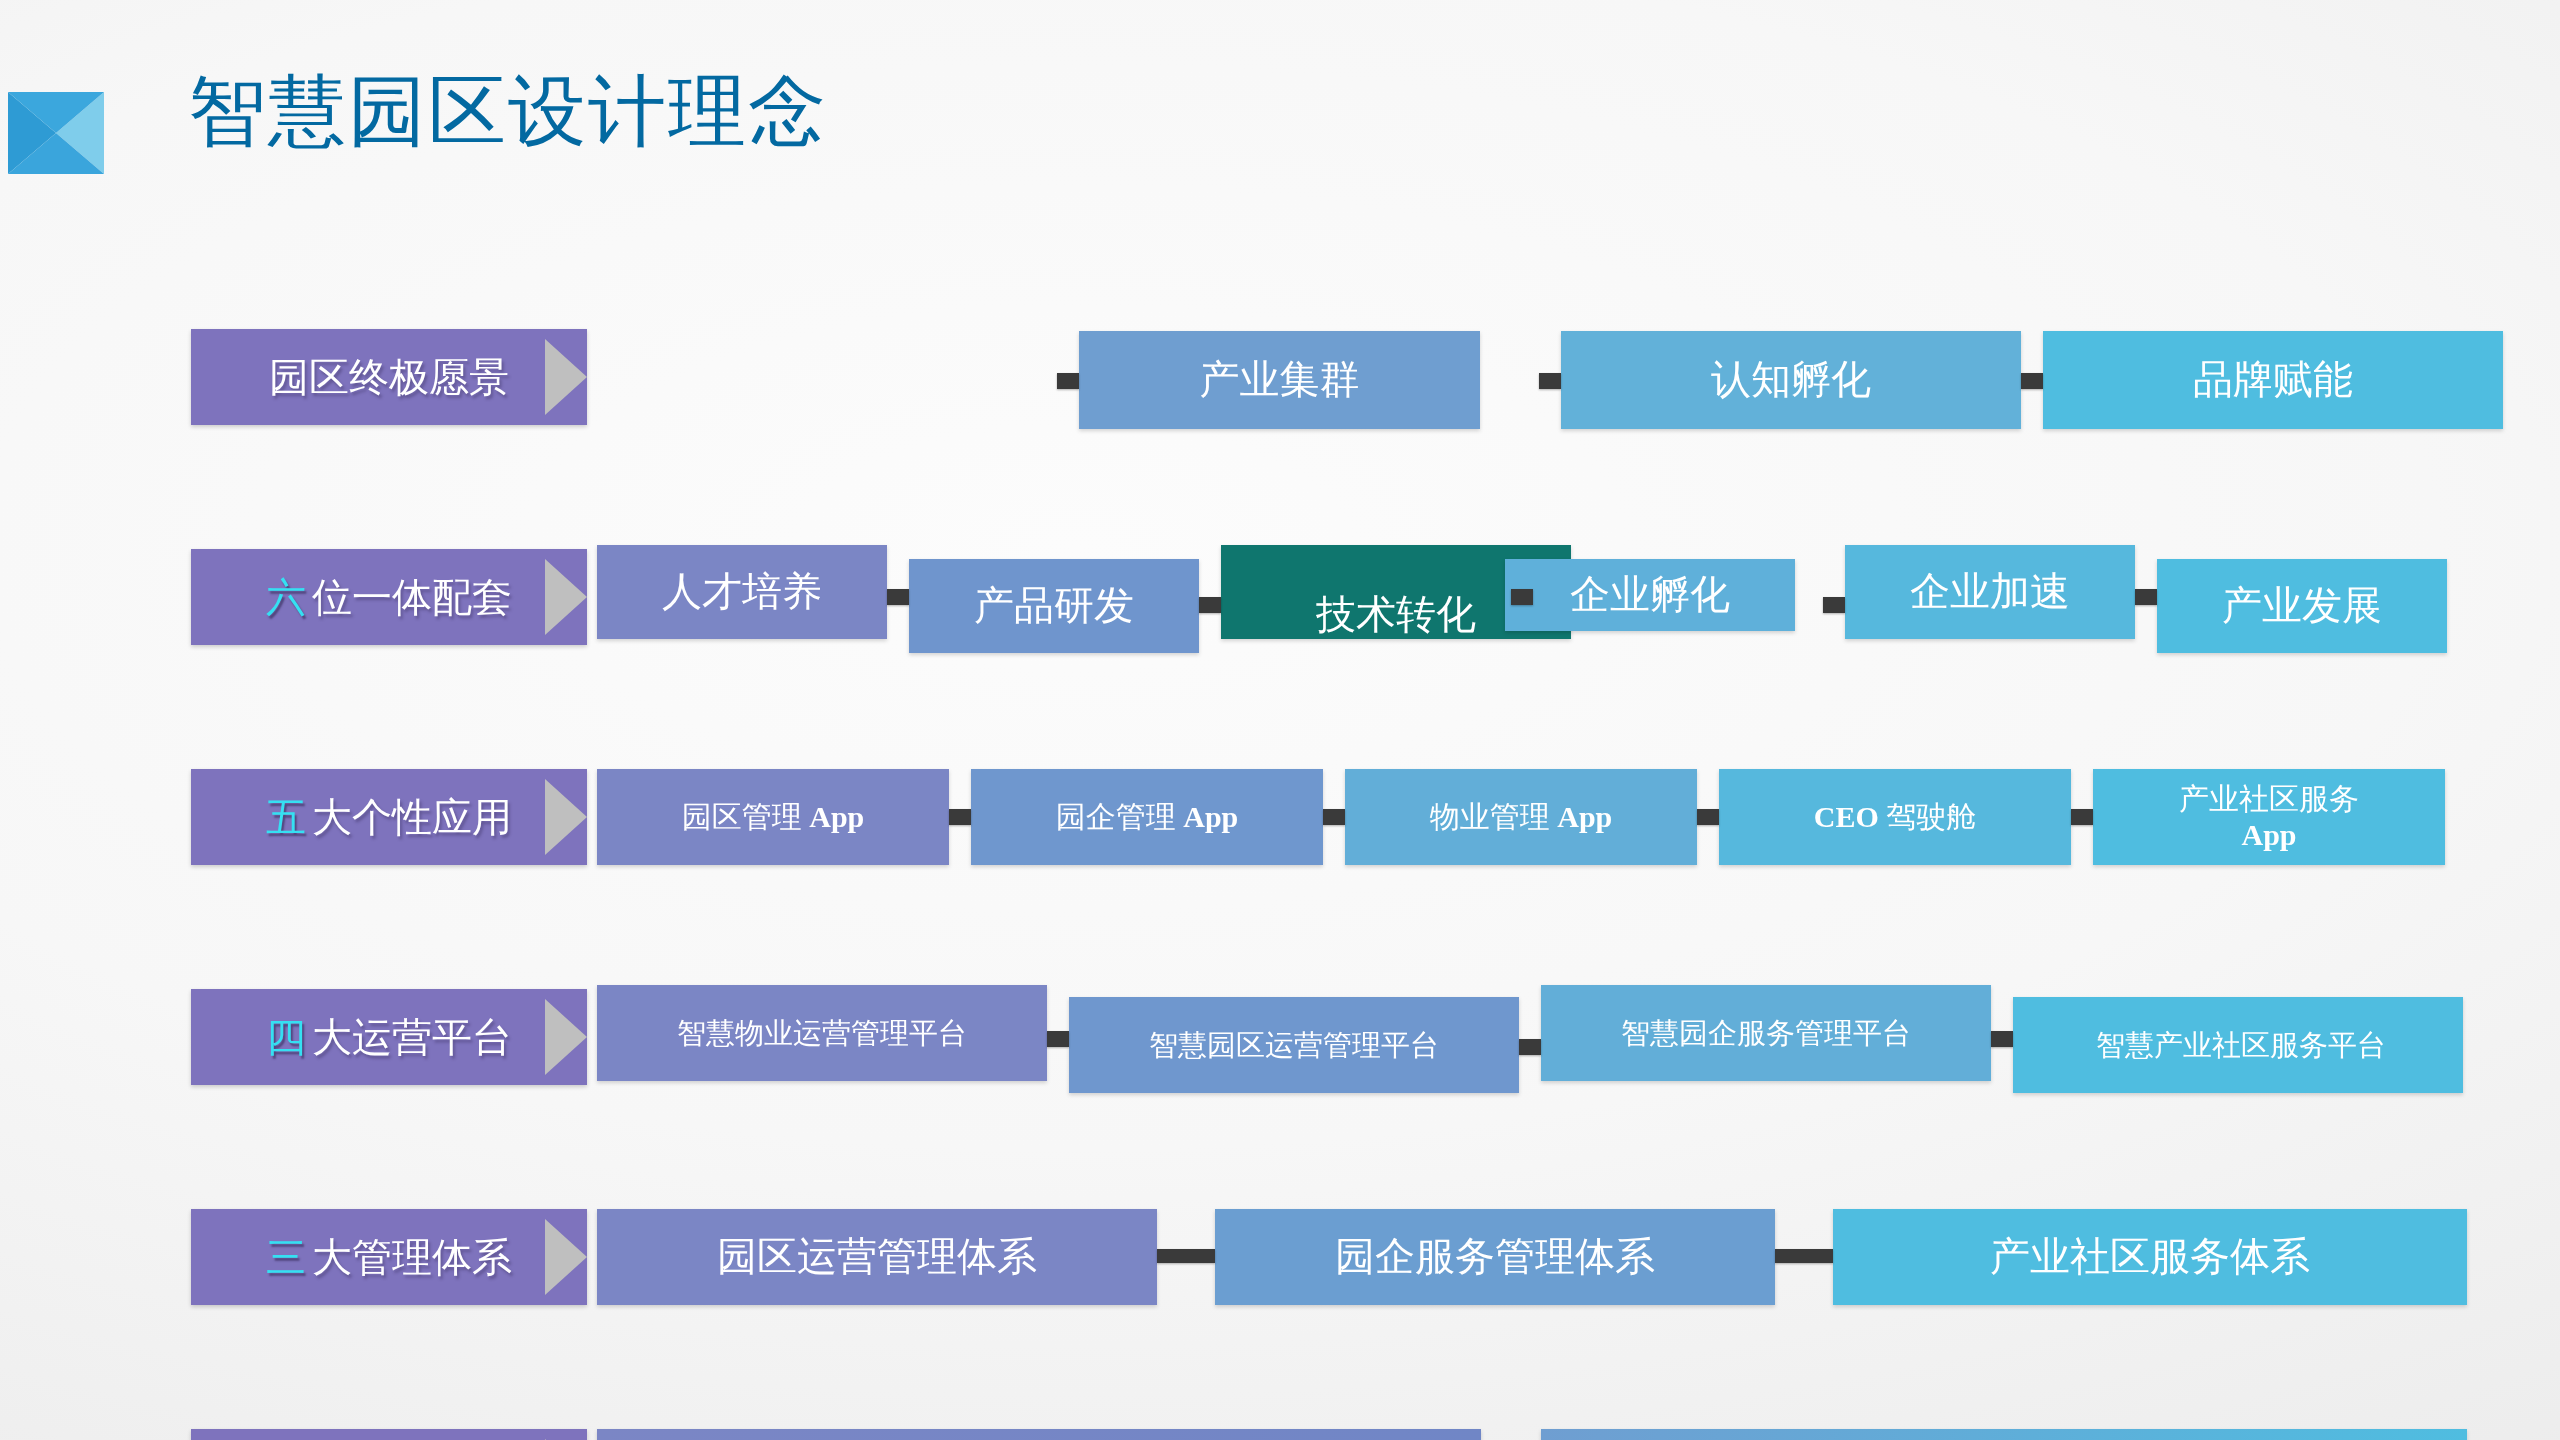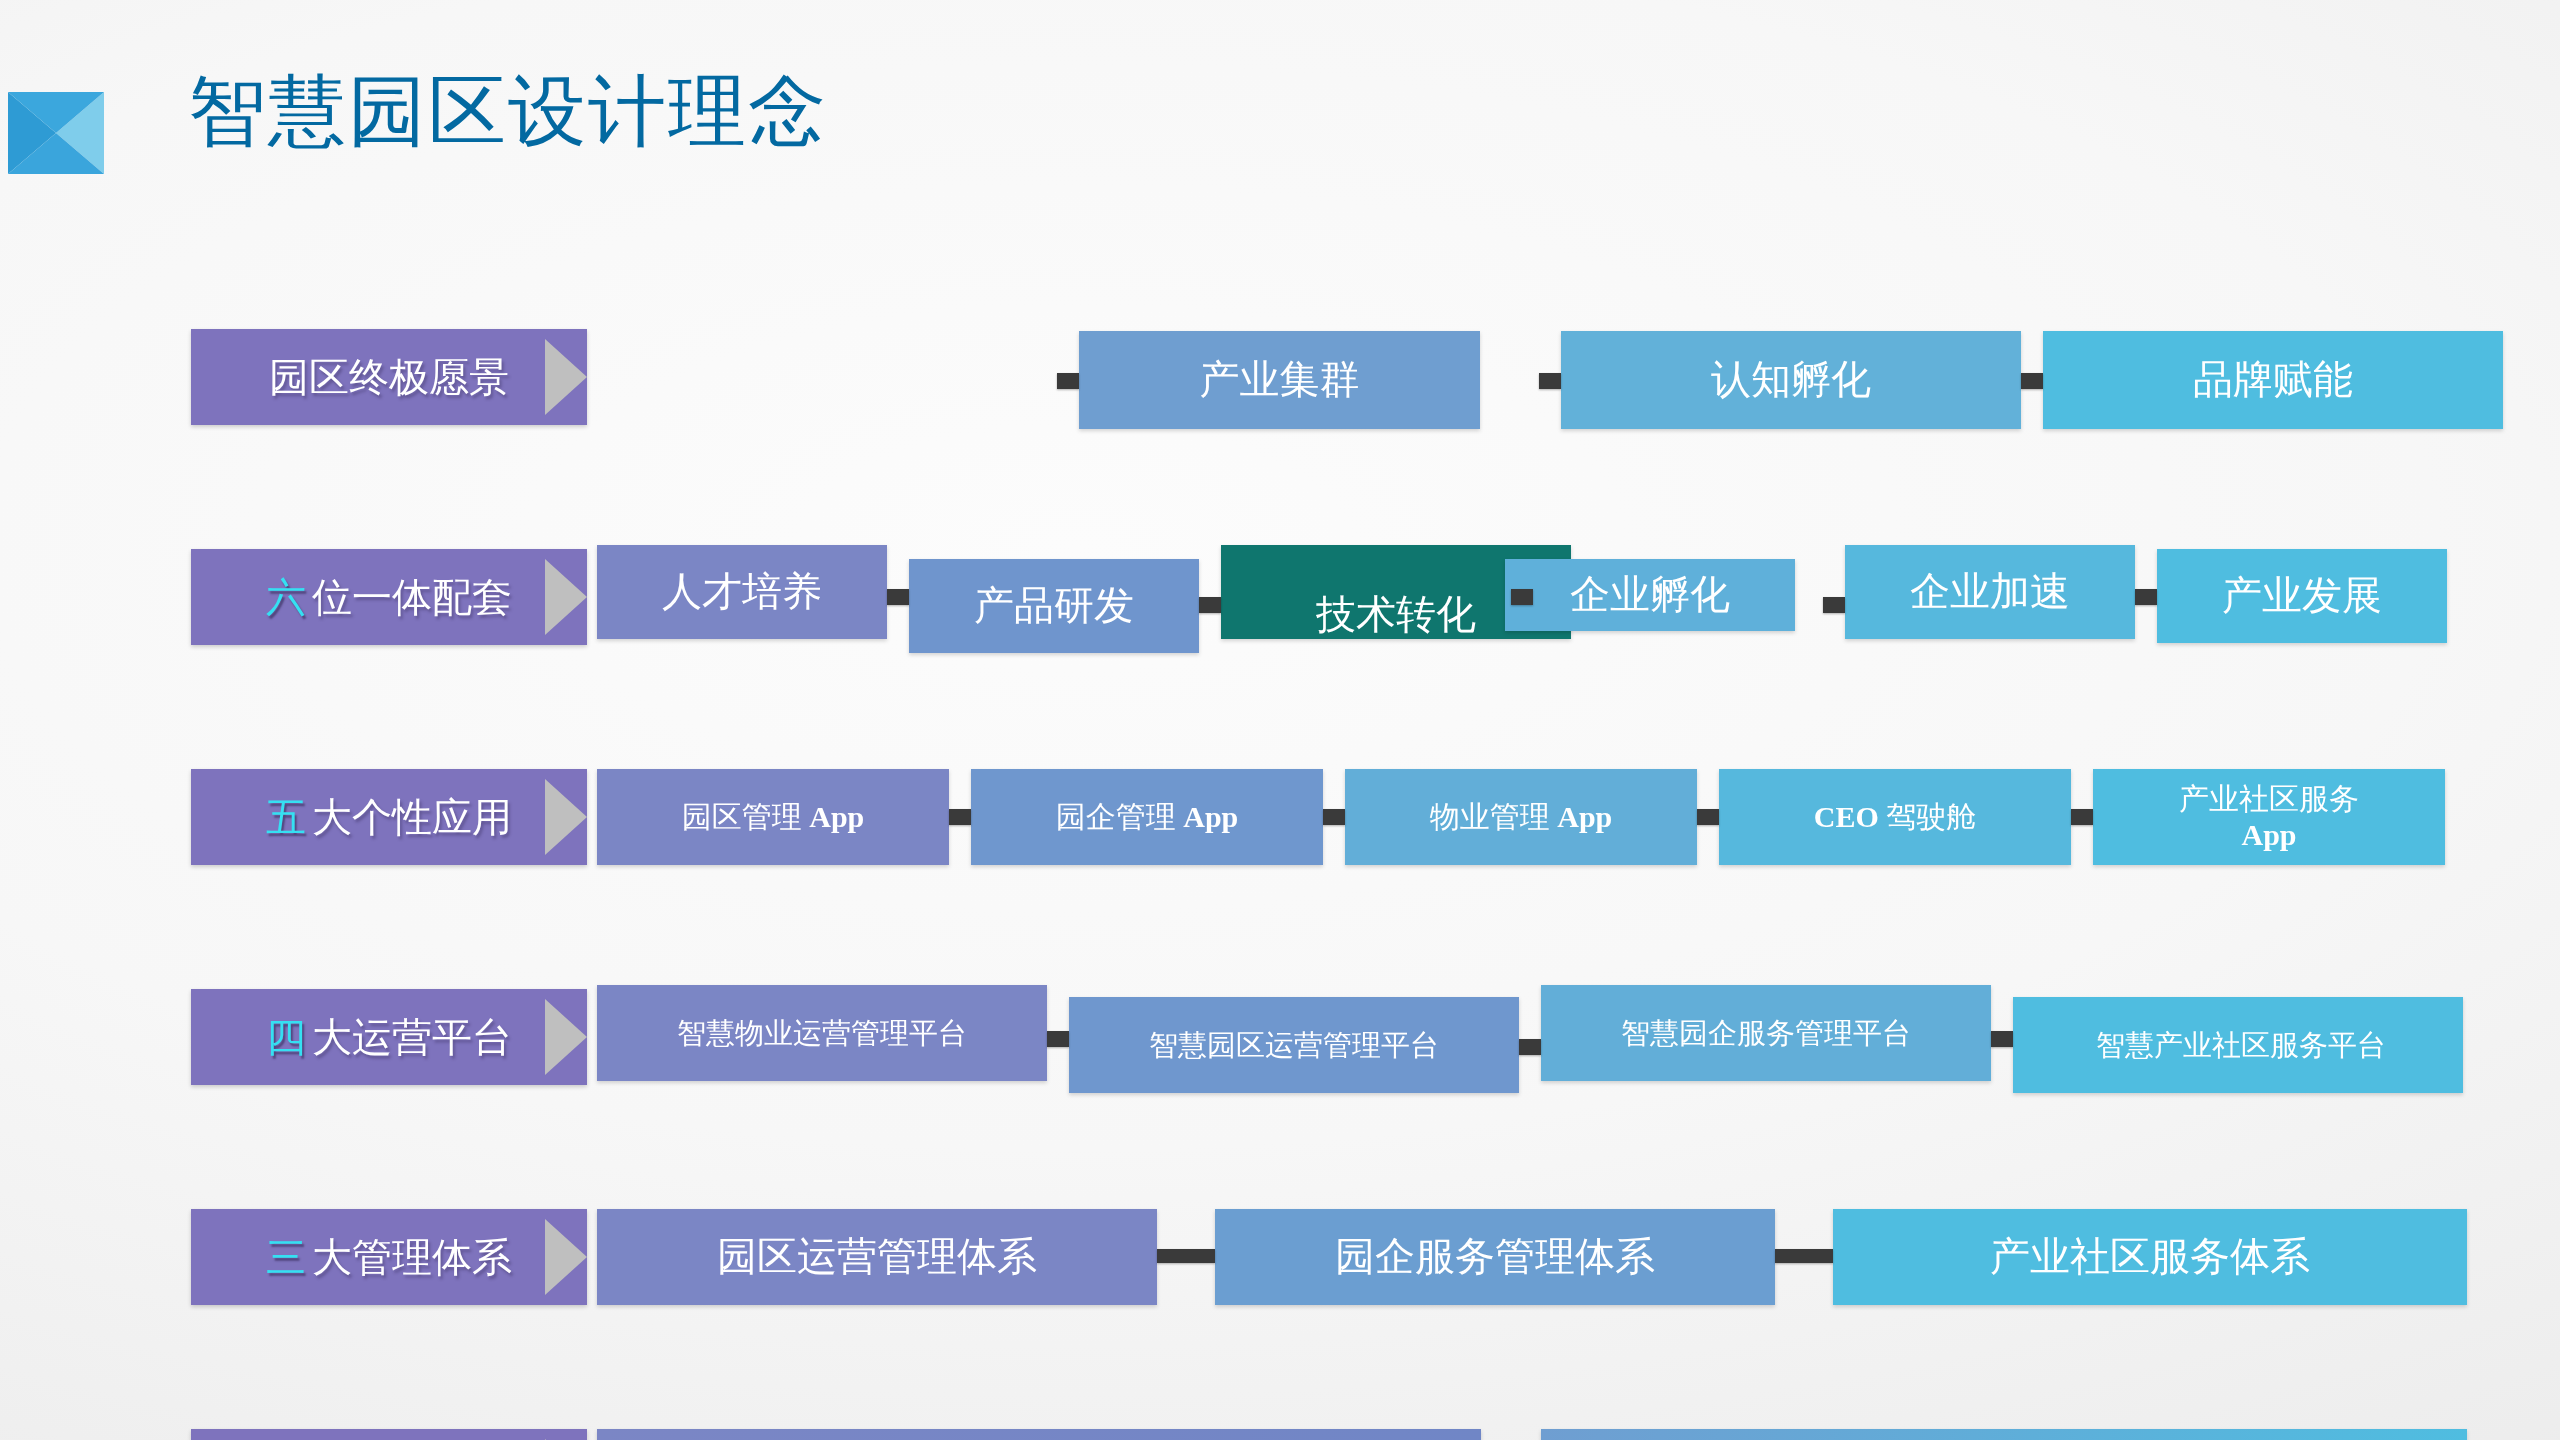--- a/index.html
+++ b/index.html
@@ -206,21 +206,21 @@
         </div>
         <div class="box" style="left: 624px; top: 0px; width: 350px; height: 94px; background: #0f766e; align-items: flex-end;">
           <span>技术转化</span>
         </div>
         <div class="box" style="left: 908px; top: 14px; width: 290px; height: 72px; background: rgb(95, 176, 218); align-items: center;">
           <span>企业孵化</span>
         </div>
         <div class="box" style="left: 1248px; top: 0px; width: 290px; height: 94px; background: rgb(86, 184, 221);">
           <span>企业加速</span>
         </div>
-        <div class="box" style="left: 1560px; top: 4px; width: 290px; height: 94px; background: rgb(79, 189, 224);">
+        <div class="box" style="left: 1560px; top: 14px; width: 290px; height: 94px; background: rgb(79, 189, 224);">
           <span>产业发展</span>
         </div>
       </div>
     </div>
     <div class="row r3">
       <div class="row-label" style="background: rgb(126, 115, 189); top: 4px; height: 96px;">
         <span class="num">五</span>
         <span class="txt">大个性应用</span>
       </div>
       <div class="row-arrow" style="top: 14px; border-left-color: rgb(191, 191, 191);"></div>

